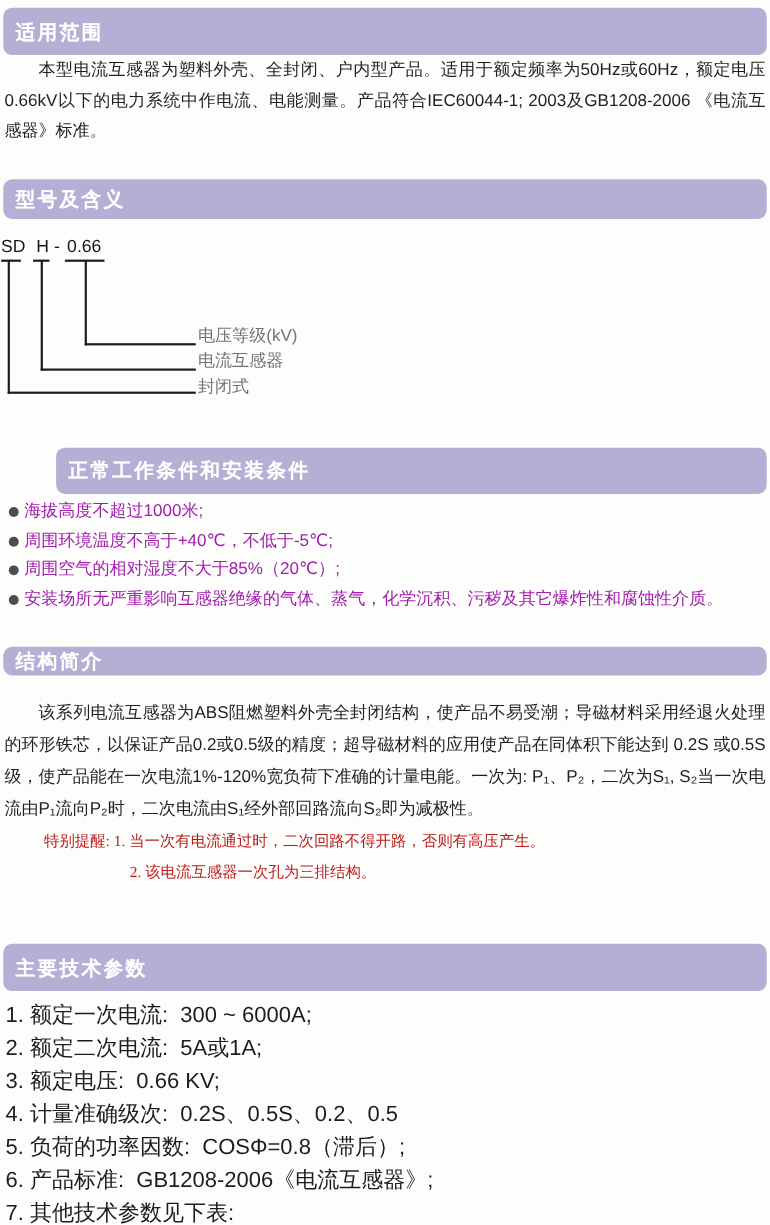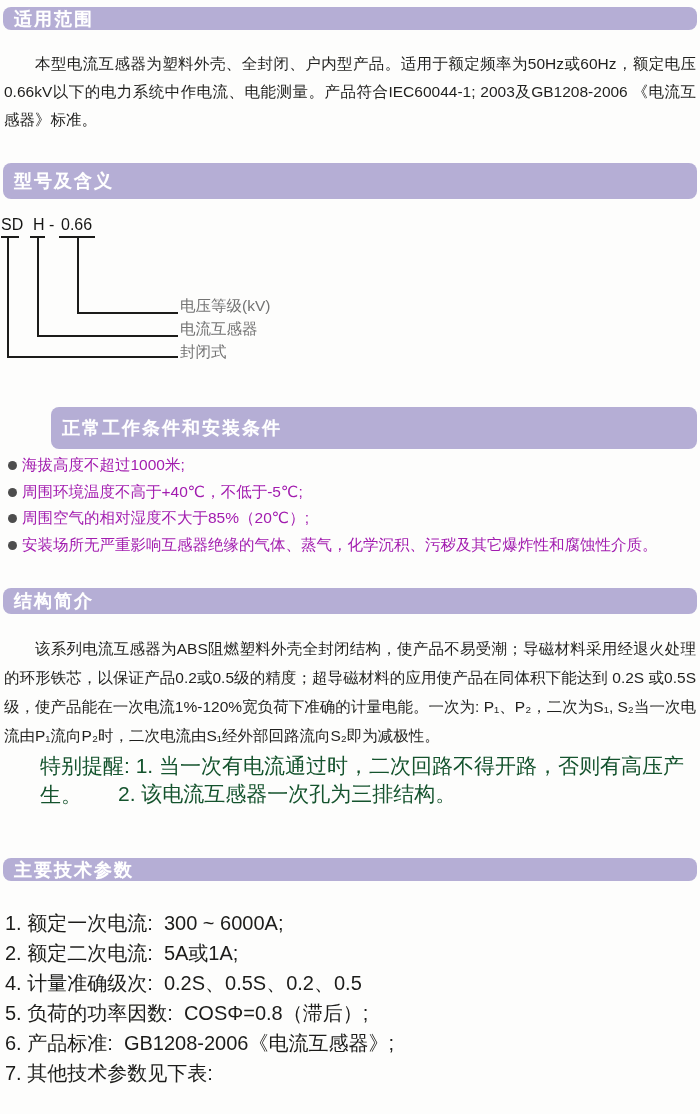--- a/index.html
+++ b/index.html
@@ -9,21 +9,21 @@
     font-family:"Liberation Sans","DejaVu Sans",sans-serif;
     color:#222220;
     -webkit-font-smoothing:antialiased;
   }
   .page{
     position:relative;width:700px;height:1114px;
     background:#fdfdfc;overflow:hidden;
   }
   
   .bar{
-    position:absolute;left:3px;right:3px;height:23px;
+    position:absolute;left:3px;right:3px;height:43px;
     background:#b5aed5;border-radius:8px;
     display:flex;align-items:center;
     padding-left:11px;box-sizing:border-box;
   }
   .bar .bar-title{
     color:#ffffff;font-size:18px;font-weight:bold;
     letter-spacing:2px;line-height:1;
     text-shadow:0 0 1px rgba(255,255,255,.4);
   }
   
@@ -48,21 +48,21 @@
   .bullets{position:absolute;left:4px;right:6px;top:452px;}
   .bullet-row{
     position:relative;padding-left:18px;
     font-size:15.5px;line-height:26.5px;color:#a21caf;
   }
   .bullet-dot{
     position:absolute;left:4px;top:9px;width:9px;height:9px;
     border-radius:50%;background:#4d4d4d;
   }
   
-  .note{position:absolute;font-size:21px;line-height:29px;color:#14532d;}
+  .note{position:absolute;font-size:14px;line-height:29px;color:#b91c1c;font-family:Liberation Serif, serif;}
   
   .params{position:absolute;left:5px;right:4px;top:908px;}
   .param-item{
     font-size:20px;line-height:30px;color:#1c1c1a;white-space:pre-wrap;
   }
 </style>
 </head>
 <body>
 
 <div class="page">
@@ -125,19 +125,20 @@
   <div class="para" style="top:634px;line-height:29px;">该系列电流互感器为ABS阻燃塑料外壳全封闭结构，使产品不易受潮；导磁材料采用经退火处理的环形铁芯，以保证产品0.2或0.5级的精度；超导磁材料的应用使产品在同体积下能达到 0.2S 或0.5S级，使产品能在一次电流1%-120%宽负荷下准确的计量电能。一次为: P₁、P₂，二次为S₁, S₂当一次电流由P₁流向P₂时，二次电流由S₁经外部回路流向S₂即为减极性。</div>
   <div class="note" style="left:40px;top:751px;">特别提醒: 1. 当一次有电流通过时，二次回路不得开路，否则有高压产生。</div>
   <div class="note" style="left:118px;top:779px;">2. 该电流互感器一次孔为三排结构。</div>
 
   <div class="bar" style="top:858px;">
     <span class="bar-title">主要技术参数</span>
   </div>
   <div class="params">
     <div class="param-item">1. 额定一次电流:  300 ~ 6000A;</div>
     <div class="param-item">2. 额定二次电流:  5A或1A;</div>
+    <div class="param-item">3. 额定电压:  0.66 KV;</div>
     <div class="param-item">4. 计量准确级次:  0.2S、0.5S、0.2、0.5</div>
     <div class="param-item">5. 负荷的功率因数:  COSΦ=0.8（滞后）;</div>
     <div class="param-item">6. 产品标准:  GB1208-2006《电流互感器》;</div>
     <div class="param-item">7. 其他技术参数见下表:</div>
   </div>
 
 </div>
 
 </body></html>

